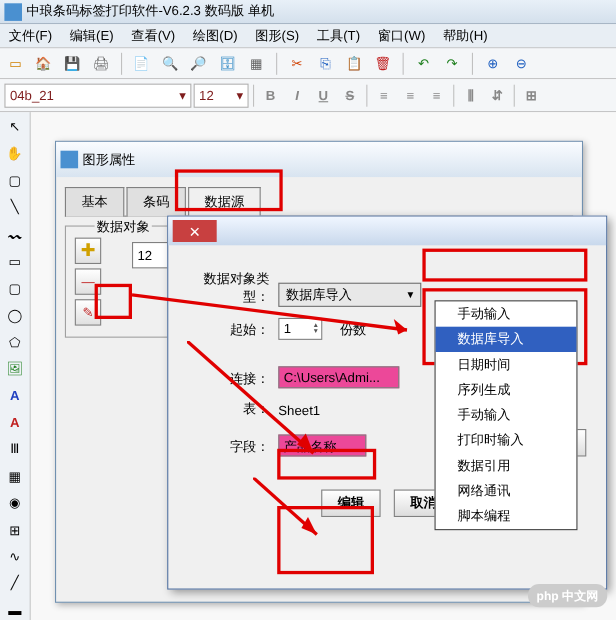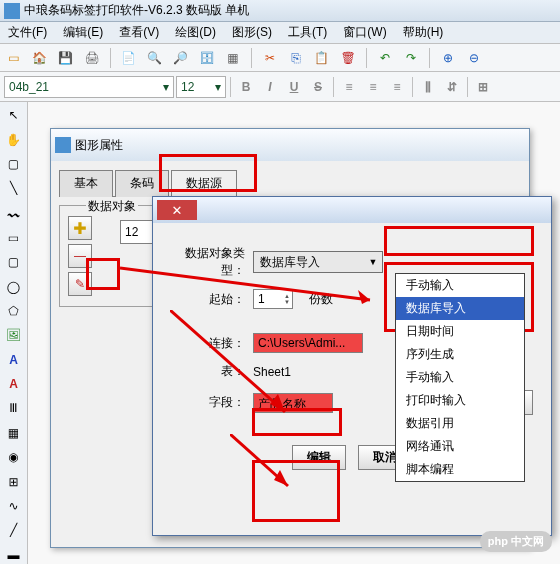--- a/index.html
+++ b/index.html
@@ -5,21 +5,21 @@
 * { box-sizing: border-box; font-family: "Microsoft YaHei", SimSun, Arial, sans-serif; }
 body { margin: 0; width: 560px; height: 564px; background: #f0f0f0; font-size: 12px; overflow: hidden; position: relative; }
 .titlebar { background: linear-gradient(#e8f0f8, #d4e0ec); height: 22px; display: flex; align-items: center; padding: 0 4px; border-bottom: 1px solid #a0b0c0; }
 .titlebar .icon { width: 16px; height: 16px; background: #4a90d0; margin-right: 4px; }
 .menubar { background: #e8eef4; height: 22px; display: flex; align-items: center; padding: 0 4px; gap: 8px; border-bottom: 1px solid #c0c0c0; }
 .menubar span { padding: 2px 4px; }
 .toolbar { background: #f4f6f8; height: 28px; display: flex; align-items: center; padding: 0 4px; gap: 6px; border-bottom: 1px solid #c0c0c0; }
 .tbtn { width: 20px; height: 20px; display: inline-flex; align-items: center; justify-content: center; border: 1px solid transparent; }
 .sep { width: 1px; height: 20px; background: #c0c0c0; margin: 0 2px; }
 .formatbar { background: #f4f6f8; height: 30px; display: flex; align-items: center; padding: 0 4px; gap: 2px; border-bottom: 1px solid #c0c0c0; }
-.combo { height: 22px; border: 1px solid #b0b0b0; background: #fff; padding: 0 4px; display: inline-flex; align-items: center; color: #14532d; }
+.combo { height: 22px; border: 1px solid #b0b0b0; background: #fff; padding: 0 4px; display: inline-flex; align-items: center; color: #7f1d1d; }
 .fontname { width: 170px; }
 .fontsize { width: 50px; }
 .fbtn { width: 22px; height: 22px; display: inline-flex; align-items: center; justify-content: center; color: #888; font-weight: bold; }
 .main { display: flex; height: calc(100% - 102px); }
 .sidetools { width: 28px; background: #eef2f6; border-right: 1px solid #c0c0c0; display: flex; flex-direction: column; align-items: center; padding-top: 4px; gap: 6px; }
 .stool { width: 20px; height: 20px; display: inline-flex; align-items: center; justify-content: center; border: 1px solid transparent; }
 .canvas { flex: 1; background: #f8f8f8; position: relative; }
 .propdialog { position: absolute; left: 50px; top: 128px; width: 480px; height: 420px; background: #f0f0f0; border: 1px solid #7090b0; box-shadow: 2px 2px 6px rgba(0,0,0,0.3); }
 .dlgtitle { background: linear-gradient(#fafcff, #d8e4f0); height: 32px; display: flex; align-items: center; padding: 0 4px; }
 .dlgtitle .icon { width: 16px; height: 16px; background: #4a90d0; margin-right: 4px; }
@@ -29,30 +29,30 @@
 .tab.active { background: #f0f0f0; border-bottom: 1px solid #f0f0f0; }
 .groupbox { border: 1px solid #a0a0a0; padding: 8px; position: relative; margin-top: 8px; }
 .grouplabel { position: absolute; top: -8px; left: 6px; background: #f0f0f0; padding: 0 2px; margin-left: 20px; }
 .listrow { background: #fff; border: 1px solid #808080; padding: 4px; margin: 6px 0 6px 28px; width: 60px; }
 .iconbtn { width: 24px; height: 24px; border: 1px solid #808080; background: linear-gradient(#fff,#e0e0e0); display: inline-flex; align-items: center; justify-content: center; margin: 2px 0; }
 .managedlg { position: absolute; left: 152px; top: 196px; width: 400px; height: 340px; background: #f0f0f0; border: 1px solid #5070a0; box-shadow: 3px 3px 8px rgba(0,0,0,0.4); }
 .mdlgtitle { background: linear-gradient(#f0f6ff, #c8d8ec); height: 26px; display: flex; align-items: center; justify-content: space-between; padding: 0 0 0 4px; }
 .mdlgtitle .icon { width: 16px; height: 16px; background: #4a90d0; margin-right: 4px; }
 .closebtn { width: 40px; height: 20px; background: #c84040; color: #fff; display: flex; align-items: center; justify-content: center; font-size: 13px; margin-right: 2px; }
 .mdlgbody { padding: 12px; position: relative; }
-.row { display: flex; align-items: center; margin: 10px 0; }
+.row { display: flex; align-items: flex-end; margin: 10px 0; }
 .row label { width: 80px; text-align: right; margin-right: 8px; }
-.txtinput { border: 1px solid #808080; background: #ef4444; padding: 2px 4px; height: 20px; }
+.txtinput { border: 1px solid #808080; background: #ec4899; padding: 2px 4px; height: 20px; }
 .spinner { width: 40px; border: 1px solid #808080; background: #fff; padding: 2px 2px 2px 4px; height: 20px; display: inline-flex; align-items: center; justify-content: space-between; }
 .spinbtn { display: inline-flex; flex-direction: column; }
 .spinbtn span { font-size: 6px; line-height: 6px; color: #555; }
 .ddcombo { border: 1px solid #707070; background: #e8e8e8; width: 130px; height: 22px; display: inline-flex; align-items: center; justify-content: space-between; padding: 0 2px 0 6px; }
 .ddarrow { width: 14px; height: 14px; display: inline-flex; align-items: center; justify-content: center; font-size: 9px; }
 .dropdown { position: absolute; left: 242px; top: 50px; width: 130px; background: #fff; border: 1px solid #404040; z-index: 10; }
-.dropdown div { padding: 3px 10px; }
+.dropdown div { padding: 3px 20px; }
 .dropdown div.sel { background: #3060c0; color: #fff; }
 .btn { border: 1px solid #808080; background: linear-gradient(#fff,#ddd); padding: 3px 14px; margin: 0 6px; }
 .btns { display: flex; justify-content: center; margin-top: 30px; font-weight: bold; }
 .redbox { position: absolute; border: 3px solid #e00000; pointer-events: none; }
 .redarrow { position: absolute; pointer-events: none; }
 .watermark { position: absolute; right: 8px; bottom: 12px; background: #ccc; color: #fff; padding: 3px 8px; border-radius: 10px; font-size: 11px; font-weight: bold; }
 </style>
 </head>
 <body>
 

